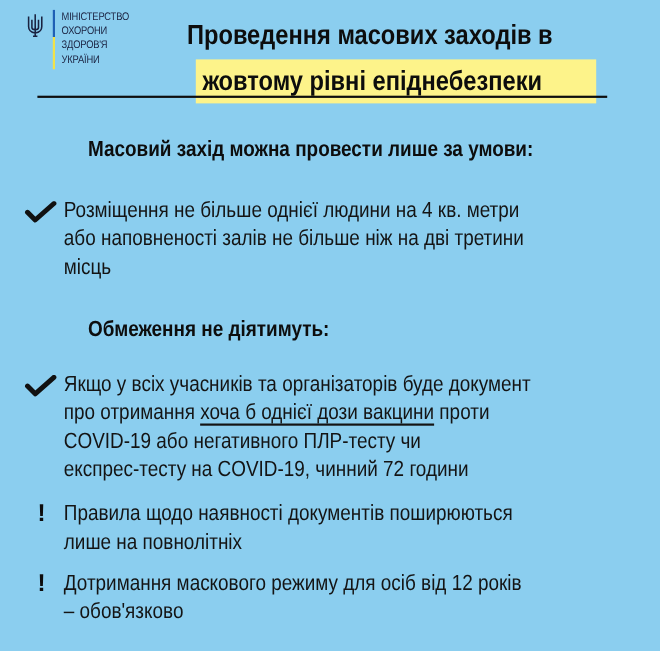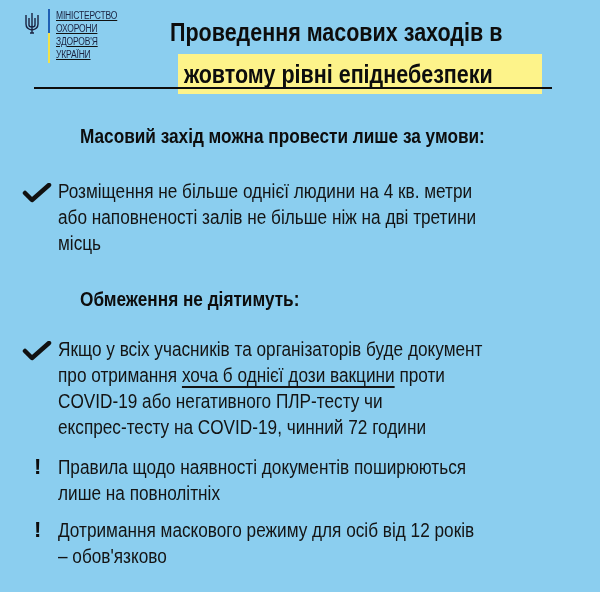--- a/index.html
+++ b/index.html
@@ -9,21 +9,21 @@
       font-family: "Liberation Sans", "DejaVu Sans", sans-serif;
       color: #111;
     }
     .page { position: relative; width: 600px; height: 592px; }
 
     
     .logo { position: absolute; left: 24px; top: 6px; display: flex; align-items: flex-start; }
     .logo .trident { width: 16px; height: 22px; margin-top: 6px; }
     .logo .divider { width: 2px; height: 54px; margin: 3px 6px 0 8px;
       background: linear-gradient(to bottom, #1f5fb4 0%, #1f5fb4 45%, #f2e24a 45%, #f2e24a 100%); }
-    .logo .lines { display: flex; flex-direction: column; padding-top: 3px; text-decoration: underline; }
+    .logo .lines { display: flex; flex-direction: column; padding-top: 3px; }
     .logo .lines span {
       font-size: 10px; line-height: 13px; letter-spacing: -0.2px;
       color: #1a2240; transform: scaleX(0.85); transform-origin: left center;
       white-space: nowrap; font-weight: 400;
     }
 
     
     .title { position: absolute; left: 164px; top: 16px; width: 420px; }
     .title .line {
       font-weight: 700; font-size: 25px; line-height: 32px; color: #0d0d0d;

